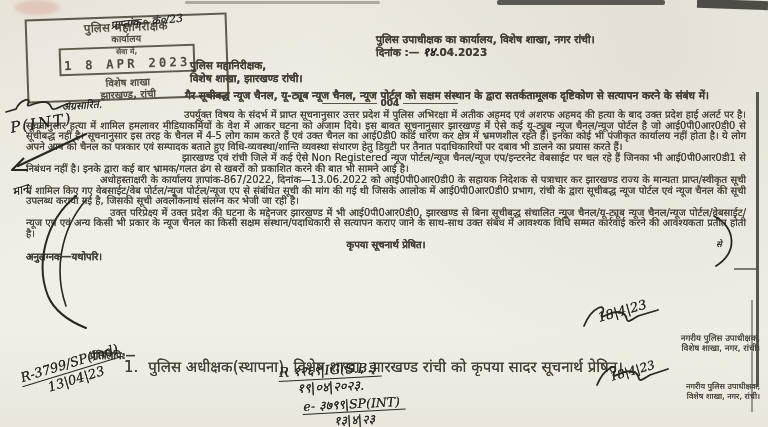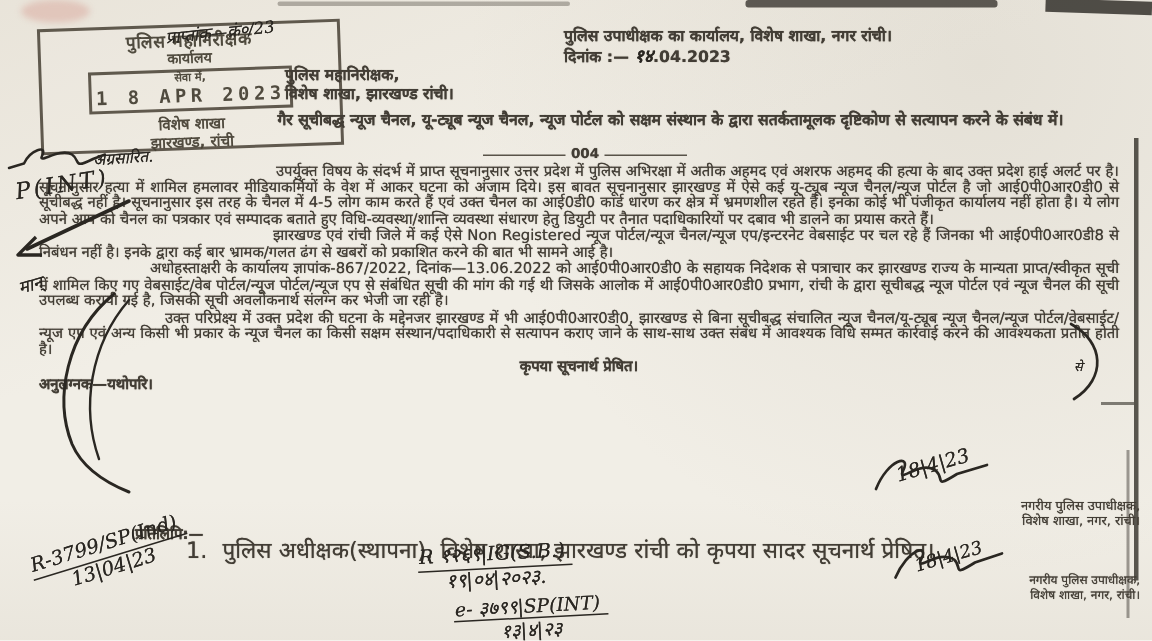--- a/index.html
+++ b/index.html
@@ -8,21 +8,21 @@
     background:#f1eee6;
     background-image:
       linear-gradient(160deg, rgba(214,205,189,.30) 0%, rgba(214,205,189,0) 38%),
       linear-gradient(0deg, rgba(200,192,176,.18) 0%, rgba(200,192,176,0) 22%),
       radial-gradient(circle at 85% 10%, rgba(190,182,166,.25), rgba(190,182,166,0) 45%);
     font-family:"DejaVu Sans", sans-serif;
     color:#423d35;
   }
   .abs{position:absolute;}
   .typed{text-shadow:0 0 .5px rgba(62,56,46,.85);}
-  .bold{font-weight:700;}
+  .bold{font-weight:700;margin-top:15px;}
   
   .stamp{
     left:26px; top:16px; width:198px; height:80px;
     border:2px solid rgba(70,64,52,.85); transform:rotate(-2deg);
     text-align:center; color:rgba(72,66,54,.95); background:rgba(255,255,255,.06);
   }
   .stamp .l1{font-size:11.5px; font-weight:700; margin-top:1px; letter-spacing:.5px;}
   .stamp .l2{font-size:9.5px; font-weight:700; margin-top:-2px;}
   .stamp .inner{
     width:128px; margin:1px auto 1px; border:2px solid rgba(70,64,52,.85);
@@ -109,21 +109,21 @@
     <div>विशेष शाखा, झारखण्ड रांची।</div>
   </div>
   <div class="abs ooo typed">
     <span class="dash"></span>
     <span>004</span>
     <span class="dash"></span>
   </div>
 
   <div class="abs bodyflow typed">
     <p class="p1">उपर्युक्त विषय के संदर्भ में प्राप्त सूचनानुसार उत्तर प्रदेश में पुलिस अभिरक्षा में अतीक अहमद एवं अशरफ अहमद की हत्या के बाद उक्त प्रदेश हाई अलर्ट पर है। सूचनानुसार हत्या में शामिल हमलावर मीडियाकर्मियों के वेश में आकर घटना को अंजाम दिये। इस बावत सूचनानुसार झारखण्ड में ऐसे कई यू-ट्यूब न्यूज चैनल/न्यूज पोर्टल है जो आई0पी0आर0डी0 से सूचीबद्ध नहीं है। सूचनानुसार इस तरह के चैनल में 4-5 लोग काम करते हैं एवं उक्त चैनल का आई0डी0 कार्ड धारण कर क्षेत्र में भ्रमणशील रहते हैं। इनका कोई भी पंजीकृत कार्यालय नहीं होता है। ये लोग अपने आप को चैनल का पत्रकार एवं सम्पादक बताते हुए विधि-व्यवस्था/शान्ति व्यवस्था संधारण हेतु डियुटी पर तैनात पदाधिकारियों पर दबाव भी डालने का प्रयास करते हैं।</p>
-    <p class="p2">झारखण्ड एवं रांची जिले में कई ऐसे Non Registered न्यूज पोर्टल/न्यूज चैनल/न्यूज एप/इन्टरनेट वेबसाईट पर चल रहे हैं जिनका भी आई0पी0आर0डी8 से निबंधन नहीं है। इनके द्वारा कई बार भ्रामक/गलत ढंग से खबरों को प्रकाशित करने की बात भी सामने आई है।</p>
+    <p class="p2">झारखण्ड एवं रांची जिले में कई ऐसे Non Registered न्यूज पोर्टल/न्यूज चैनल/न्यूज एप/इन्टरनेट वेबसाईट पर चल रहे हैं जिनका भी आई0पी0आर0डी1 से निबंधन नहीं है। इनके द्वारा कई बार भ्रामक/गलत ढंग से खबरों को प्रकाशित करने की बात भी सामने आई है।</p>
     <p class="p3">अधोहस्ताक्षरी के कार्यालय ज्ञापांक-867/2022, दिनांक—13.06.2022 को आई0पी0आर0डी0 के सहायक निदेशक से पत्राचार कर झारखण्ड राज्य के मान्यता प्राप्त/स्वीकृत सूची में शामिल किए गए वेबसाईट/वेब पोर्टल/न्यूज पोर्टल/न्यूज एप से संबंधित सूची की मांग की गई थी जिसके आलोक में आई0पी0आर0डी0 प्रभाग, रांची के द्वारा सूचीबद्ध न्यूज पोर्टल एवं न्यूज चैनल की सूची उपलब्ध करायी गई है, जिसकी सूची अवलोकनार्थ संलग्न कर भेजी जा रही है।</p>
     <p class="p4">उक्त परिप्रेक्ष्य में उक्त प्रदेश की घटना के मद्देनजर झारखण्ड में भी आई0पी0आर0डी0, झारखण्ड से बिना सूचीबद्ध संचालित न्यूज चैनल/यू-ट्यूब न्यूज चैनल/न्यूज पोर्टल/वेबसाईट/न्यूज एप एवं अन्य किसी भी प्रकार के न्यूज चैनल का किसी सक्षम संस्थान/पदाधिकारी से सत्यापन कराए जाने के साथ-साथ उक्त संबंध में आवश्यक विधि सम्मत कार्रवाई करने की आवश्यकता प्रतीत होती है।</p>
     <p class="closing">कृपया सूचनार्थ प्रेषित।</p>
     <p class="enclosure">अनुलग्नक—यथोपरि।</p>
   </div>
 
   <svg class="abs" style="left:578px;top:300px;" width="95" height="32" viewBox="0 0 95 32">
     <path d="M6,26 C14,6 30,2 24,14 C20,23 36,6 46,14 C52,19 44,26 60,16 L80,10" fill="none" stroke="#2a2722" stroke-width="1.8" stroke-linecap="round"></path>
   </svg>
   <div class="abs hw sigdate" style="left:600px;top:310px;">18|4|23</div>

